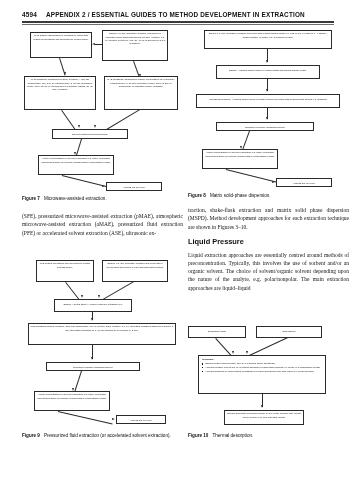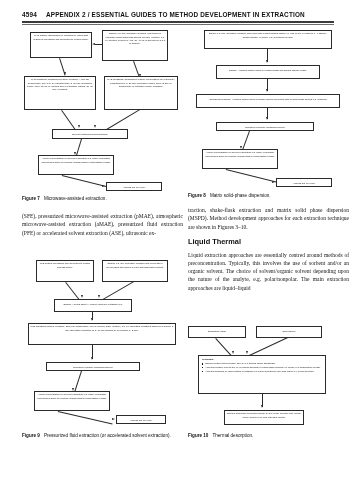--- a/index.html
+++ b/index.html
@@ -171,21 +171,21 @@
   <div class="cap" style="left:188px;top:193px;width:166px;">
     <span class="lbl">Figure 8</span><span>Matrix solid-phase dispersion.</span>
   </div>
 
   <div class="col" style="left:22px;top:212px;">
     <p>(SFE), pressurized microwave-assisted extraction (pMAE), atmospheric microwave-assisted extraction (aMAE), pressurized fluid extraction (PFE) or accelerated solvent extraction (ASE), ultrasonic ex-</p>
   </div>
 
   <div class="col" style="left:188px;top:206px;">
     <p>traction, shake-flask extraction and matrix solid phase dispersion (MSPD). Method development approaches for each extraction technique are shown in Figures 3–10.</p>
-    <h2 class="sec">Liquid Thermal</h2>
+    <h2 class="sec">Liquid Pressure</h2>
     <p>Liquid extraction approaches are essentially centred around methods of preconcentration. Typically, this involves the use of sorbent and/or an organic solvent. The choice of solvent/organic solvent depending upon the nature of the analyte, e.g. polar/nonpolar. The main extraction approaches are liquid–liquid</p>
   </div>
 
   <div class="fig" style="left:22px;top:258px;width:160px;height:170px;">
 
     <div class="box" style="left:14px;top:2px;width:58px;height:22px;">PFE system operational and connected to electric and gas supply.</div>
 
     <div class="box" style="left:80px;top:2px;width:66px;height:22px;">Sample e.g. soil, accurately weighed and mixed with a drying agent and copper if a soil with high water content.</div>
 
     <div class="diag" style="left:44px;top:24px;width:26px;transform:rotate(52deg);"></div>

